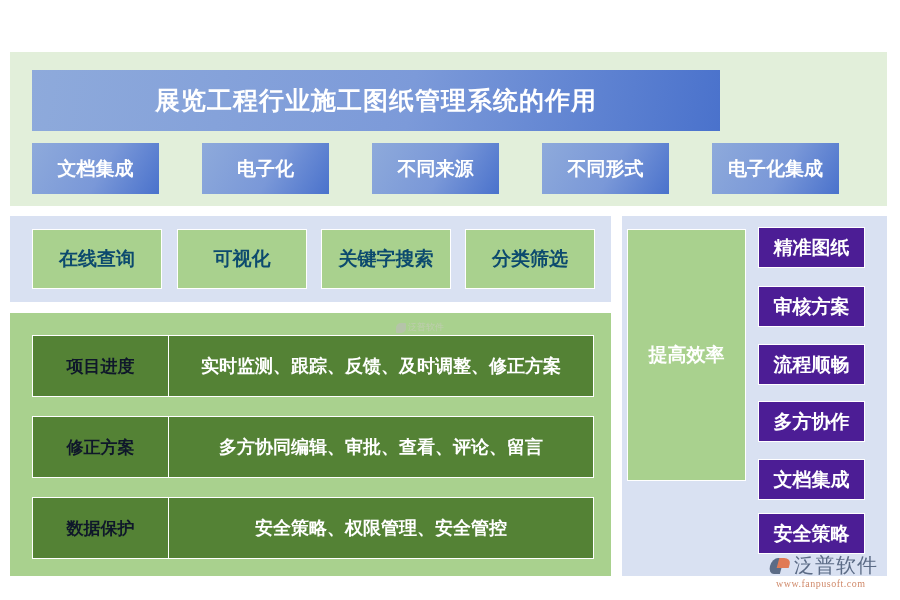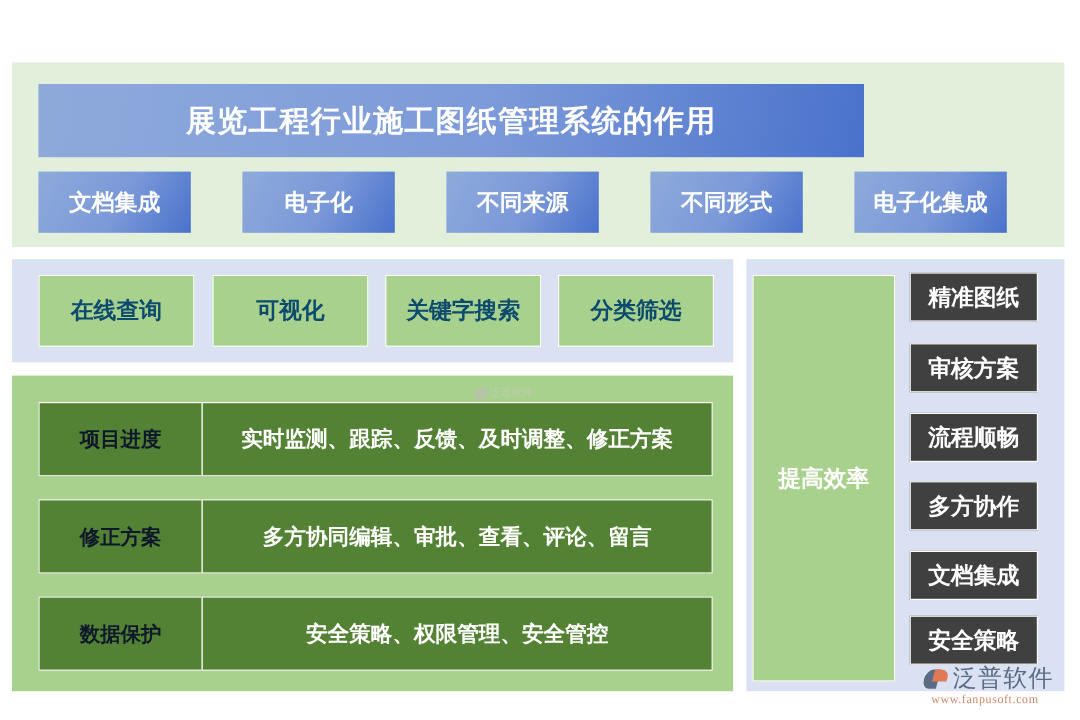--- a/index.html
+++ b/index.html
@@ -31,26 +31,26 @@
     border: 1px solid #ffffff; color: #0f172a; font-size: 17px; font-weight: bold;
     display: flex; align-items: center; justify-content: center;
   }
   .row-desc {
     left: 168px; width: 426px; height: 62px; background: #548235;
     border: 1px solid #ffffff; color: #fff; font-size: 18px; font-weight: bold;
     display: flex; align-items: center; justify-content: center;
   }
   .panel-right { left: 622px; top: 216px; width: 265px; height: 360px; background: #d9e1f2; }
   .efficiency {
-    left: 627px; top: 229px; width: 119px; height: 339px; background: #a9d18e;
+    left: 627px; top: 229px; width: 119px; height: 252px; background: #a9d18e;
     border: 1px solid #ffffff; color: #fff; font-size: 19px; font-weight: bold;
     display: flex; align-items: center; justify-content: center;
   }
   .benefit {
-    left: 758px; width: 107px; height: 41px; background: #404040;
+    left: 758px; width: 107px; height: 41px; background: #4c1d95;
     border: 1px solid #ffffff; color: #fff; font-size: 19px; font-weight: bold;
     display: flex; align-items: center; justify-content: center;
   }
   .watermark-small {
     left: 396px; top: 321px; display: flex; align-items: center; gap: 2px;
     color: #c4cbb8; font-size: 9px; opacity: 0.8;
   }
   .watermark-small .logo { width: 10px; height: 10px; border-radius: 50% 10% 50% 10%; background: #b9c2b0; }
   .brand { left: 770px; top: 552px; width: 128px; height: 48px; }
   .brand .row1 { display: flex; align-items: center; gap: 2px; }

